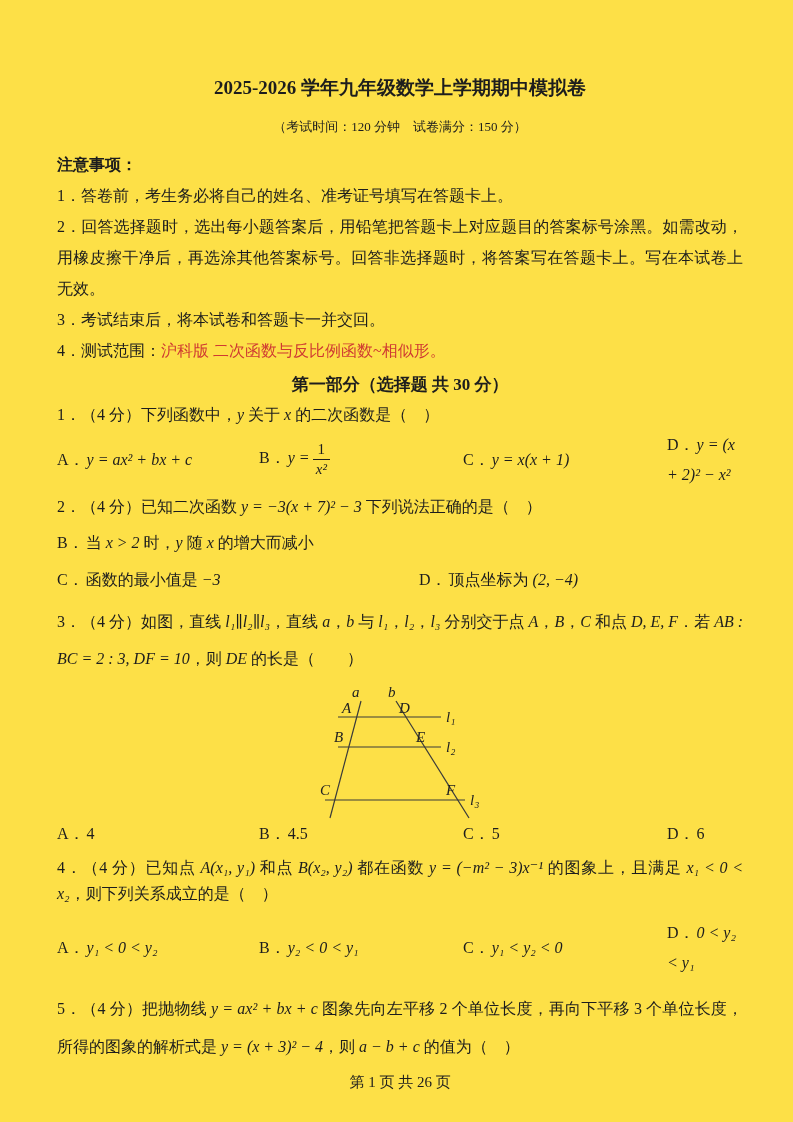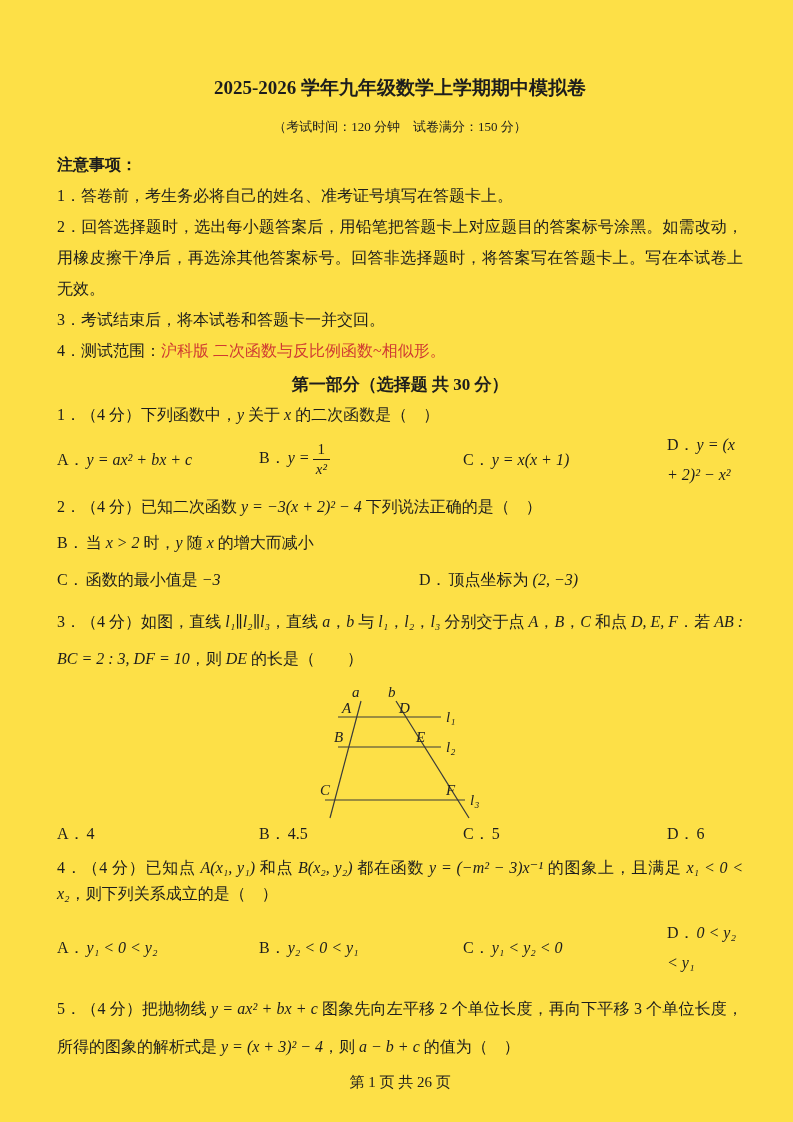--- a/index.html
+++ b/index.html
@@ -73,27 +73,27 @@
     <p class="stem mt2"><span>1．（4 分）下列函数中，</span><span class="m">y</span><span> 关于 </span><span class="m">x</span><span> 的二次函数是（　）</span></p>
     <div class="options tall">
       <div class="col1"><span class="opt-label">A．</span><span class="m">y = ax² + bx + c</span></div>
       <div class="col2"><span class="opt-label">B．</span><span class="m">y =</span><span class="frac"><span class="num">1</span><span class="den">x²</span></span></div>
       <div class="col3"><span class="opt-label">C．</span><span class="m">y = x(x + 1)</span></div>
       <div class="col4"><span class="opt-label">D．</span><span class="m">y = (x + 2)² − x²</span></div>
     </div>
   </div>
 
   <div>
-    <p class="stem mt2"><span>2．（4 分）已知二次函数 </span><span class="m">y = −3(x + 2)² − 4</span><span> 下列说法正确的是（　）</span></p>
+    <p class="stem mt2"><span>2．（4 分）已知二次函数 </span><span class="m">y = −3(x + 7)² − 3</span><span> 下列说法正确的是（　）</span></p>
     <div class="options mt6">
       <div class="colB"><span class="opt-label">B．</span><span><span>当 </span><span class="m">x &gt; 2</span><span> 时，</span><span class="m">y</span><span> 随 </span><span class="m">x</span><span> 的增大而减小</span></span></div>
     </div>
     <div class="options mt7">
       <div class="colA"><span class="opt-label">C．</span><span><span>函数的最小值是 </span><span class="m">−3</span></span></div>
-      <div class="colB"><span class="opt-label">D．</span><span><span>顶点坐标为 </span><span class="m">(2, −3)</span></span></div>
+      <div class="colB"><span class="opt-label">D．</span><span><span>顶点坐标为 </span><span class="m">(2, −4)</span></span></div>
     </div>
   </div>
 
   <div>
     <p class="stem mt8 lh37 justify"><span>3．（4 分）如图，直线 </span><span class="m">l₁∥l₂∥l₃</span><span>，直线 </span><span class="m">a</span><span>，</span><span class="m">b</span><span> 与 </span><span class="m">l₁</span><span>，</span><span class="m">l₂</span><span>，</span><span class="m">l₃</span><span> 分别交于点 </span><span class="m">A</span><span>，</span><span class="m">B</span><span>，</span><span class="m">C</span><span> 和点 </span><span class="m">D, E, F</span><span>．若 </span><span class="m">AB : BC = 2 : 3, DF = 10</span><span>，则 </span><span class="m">DE</span><span> 的长是（　　）</span></p>
     <div class="figure-wrap">
       <svg width="200" height="140" viewBox="297 694 200 140" xmlns="http://www.w3.org/2000/svg">
         <g stroke="#3a3a3a" stroke-width="1.2">
           <line x1="335" y1="732" x2="438" y2="732"></line>
           <line x1="335" y1="762" x2="438" y2="762"></line>

